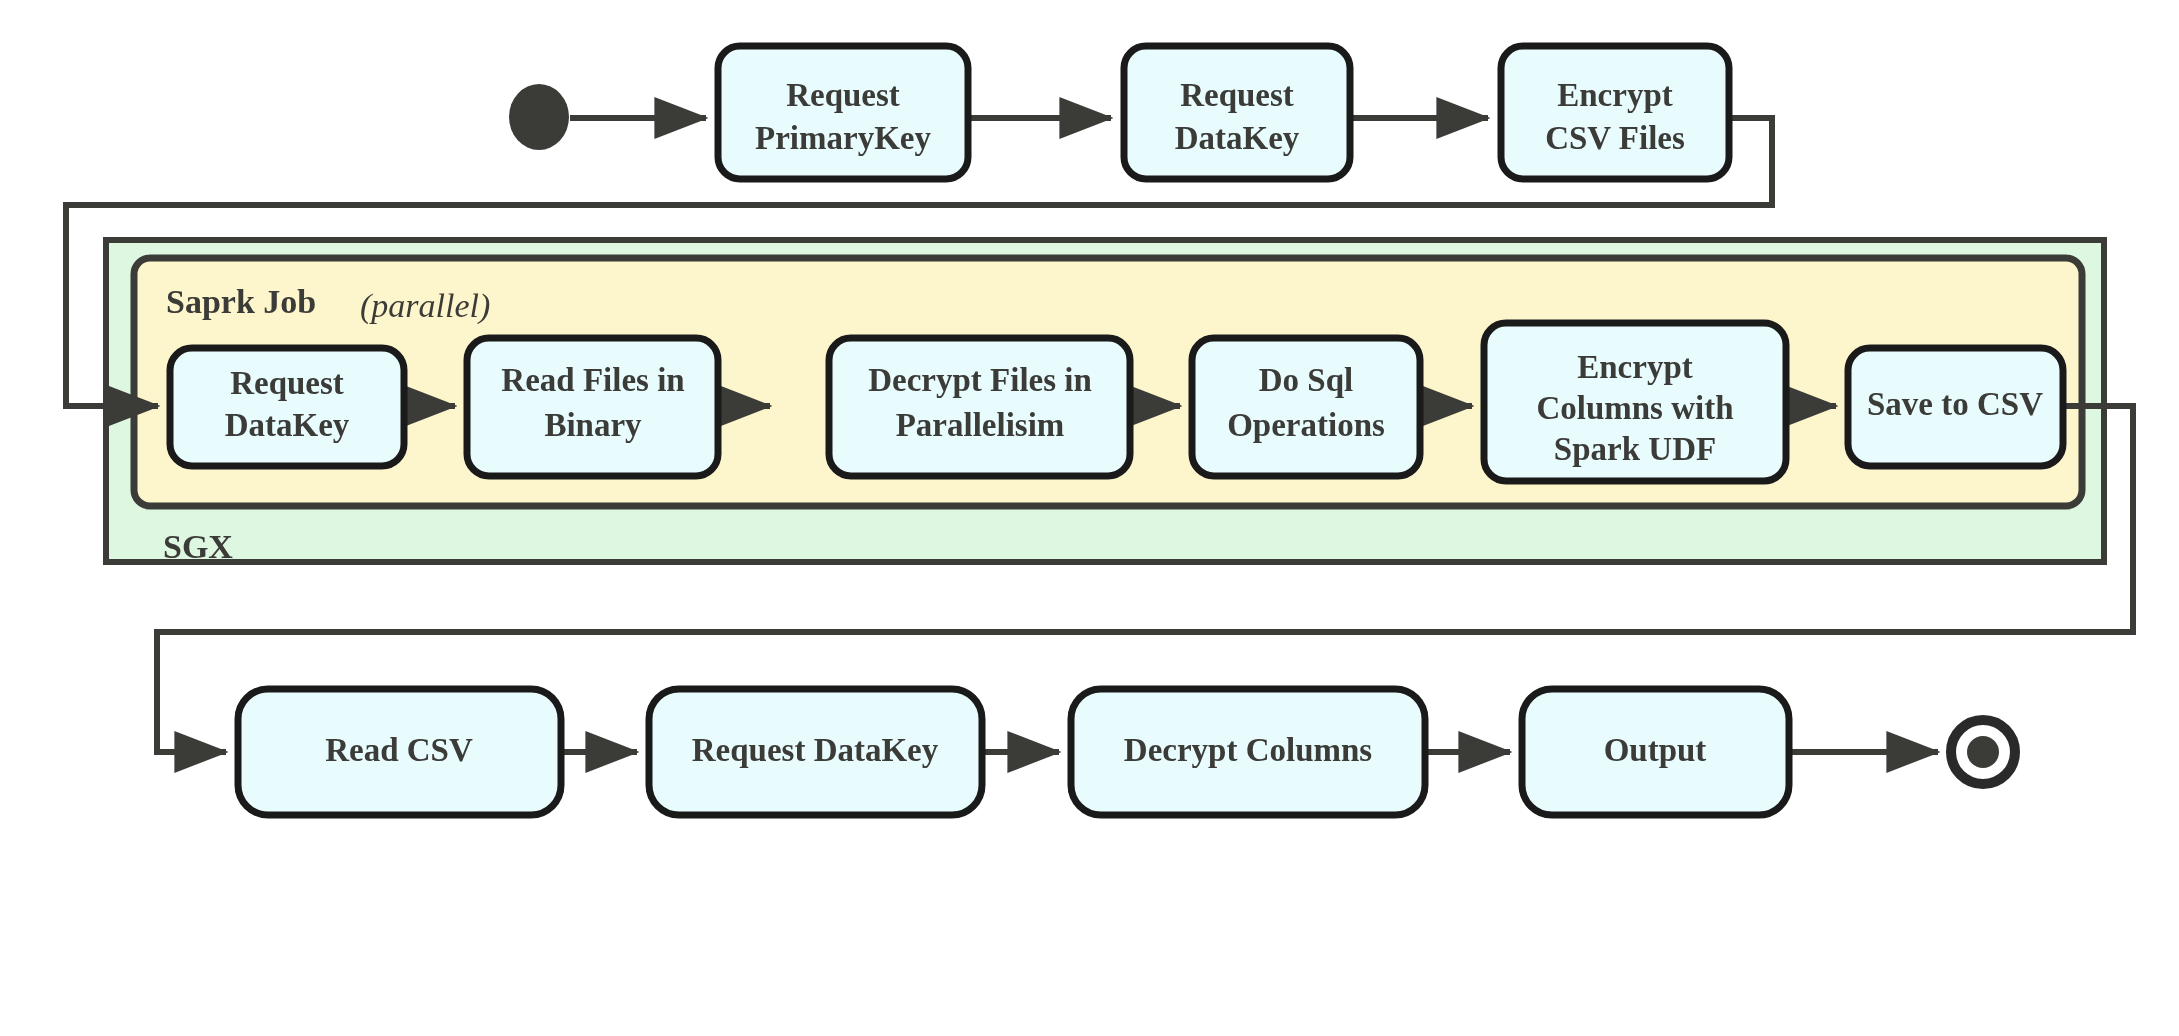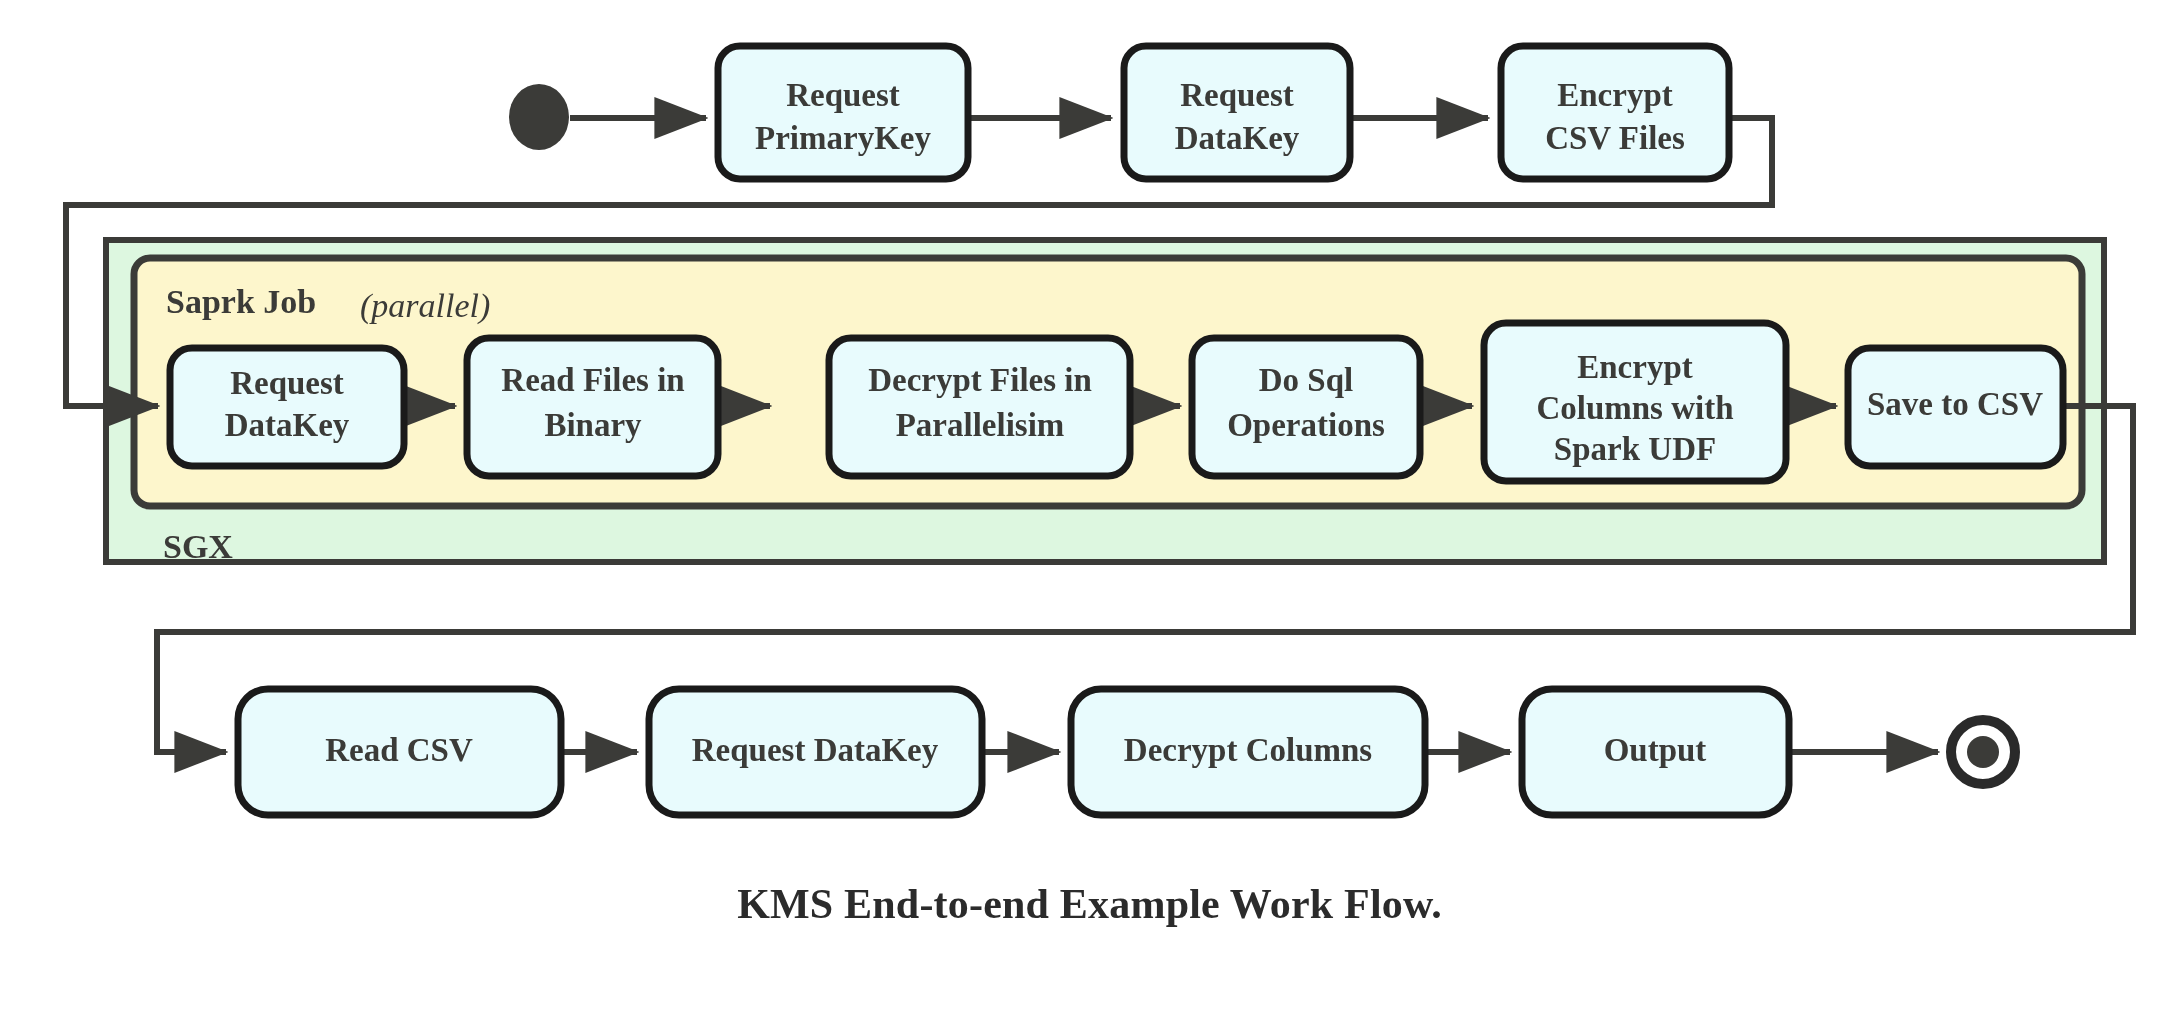--- a/index.html
+++ b/index.html
@@ -207,14 +207,13 @@
       <rect class="node-rect" x="1071" y="689" width="354" height="126" rx="30" ry="30"></rect>
       <text class="node-label" x="1248" y="753">Decrypt Columns</text>
     </g>
 
     <g>
       <rect class="node-rect" x="1522" y="689" width="267" height="126" rx="30" ry="30"></rect>
       <text class="node-label" x="1655" y="753">Output</text>
     </g>
   </svg>
 
-  <div class="caption-text">KMS End-to-end Example Work Flow.</div>
 </div>
 
 </body></html>

